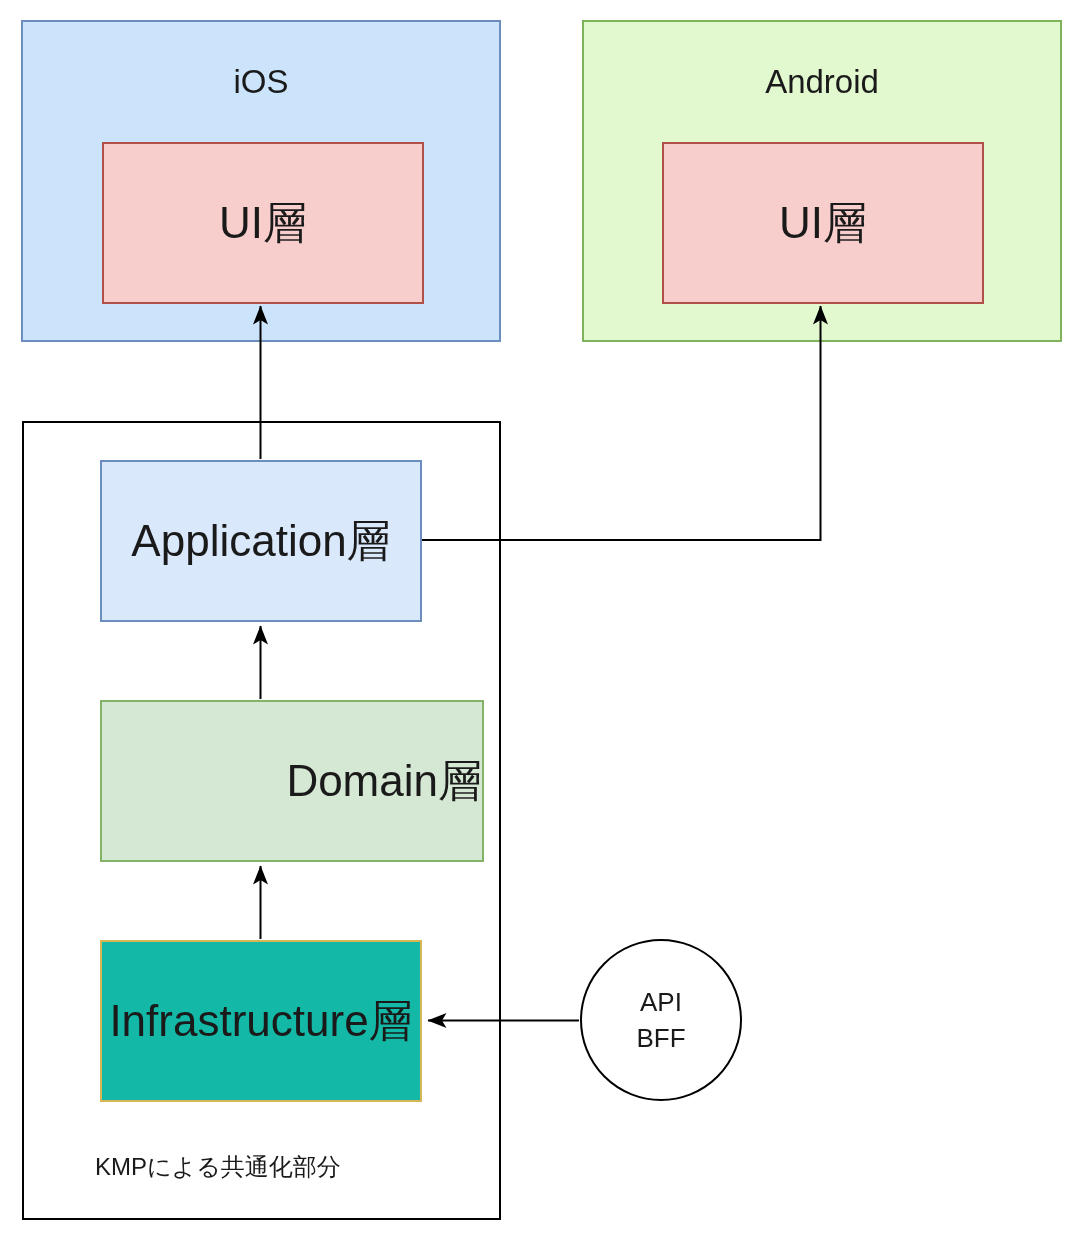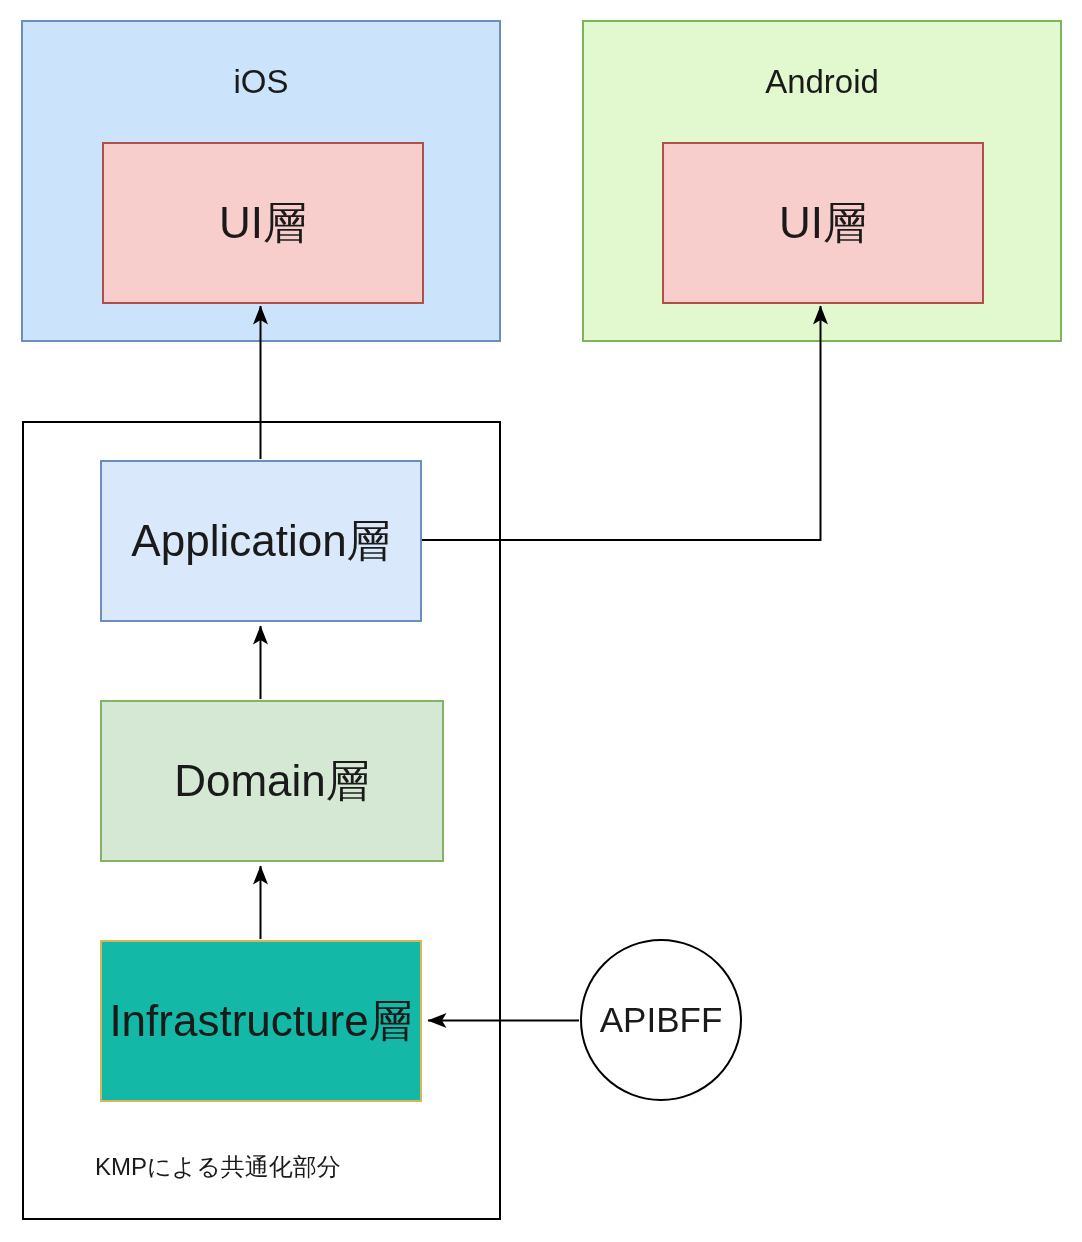--- a/index.html
+++ b/index.html
@@ -65,43 +65,45 @@
     left: 22px; top: 421px; width: 479px; height: 799px;
     background: #ffffff;
     border: 2.5px solid #000000;
   }
   .app-node {
     left: 100px; top: 460px; width: 322px; height: 162px;
     background: #dae8fc;
     border: 2px solid #6c8ebf;
   }
   .domain-node {
-    left: 100px; top: 700px; width: 344px; height: 162px;
+    left: 100px; top: 700px; width: 384px; height: 162px;
     background: #d5e8d4;
     border: 2px solid #82b366;
+    justify-content: flex-end;
   }
   .infra-node {
     left: 100px; top: 940px; width: 322px; height: 162px;
     background: #14b8a6;
     border: 2px solid #d6b656;
   }
   .kmp-caption {
     position: absolute;
     left: 95px;
     top: 1147px;
     font-size: 24px;
     line-height: 40px;
     color: #1a1a1a;
   }
   .bff-circle {
     left: 580px; top: 939px; width: 162px; height: 162px;
     background: #ffffff;
     border: 2px solid #000000;
     border-radius: 50%;
-    font-size: 35px;
+    flex-direction: column;
+    font-size: 26px;
     line-height: 36px;
   }
   #edges {
     position: absolute;
     left: 0; top: 0;
     width: 1082px;
     height: 1242px;
     pointer-events: none;
     z-index: 5;
   }

